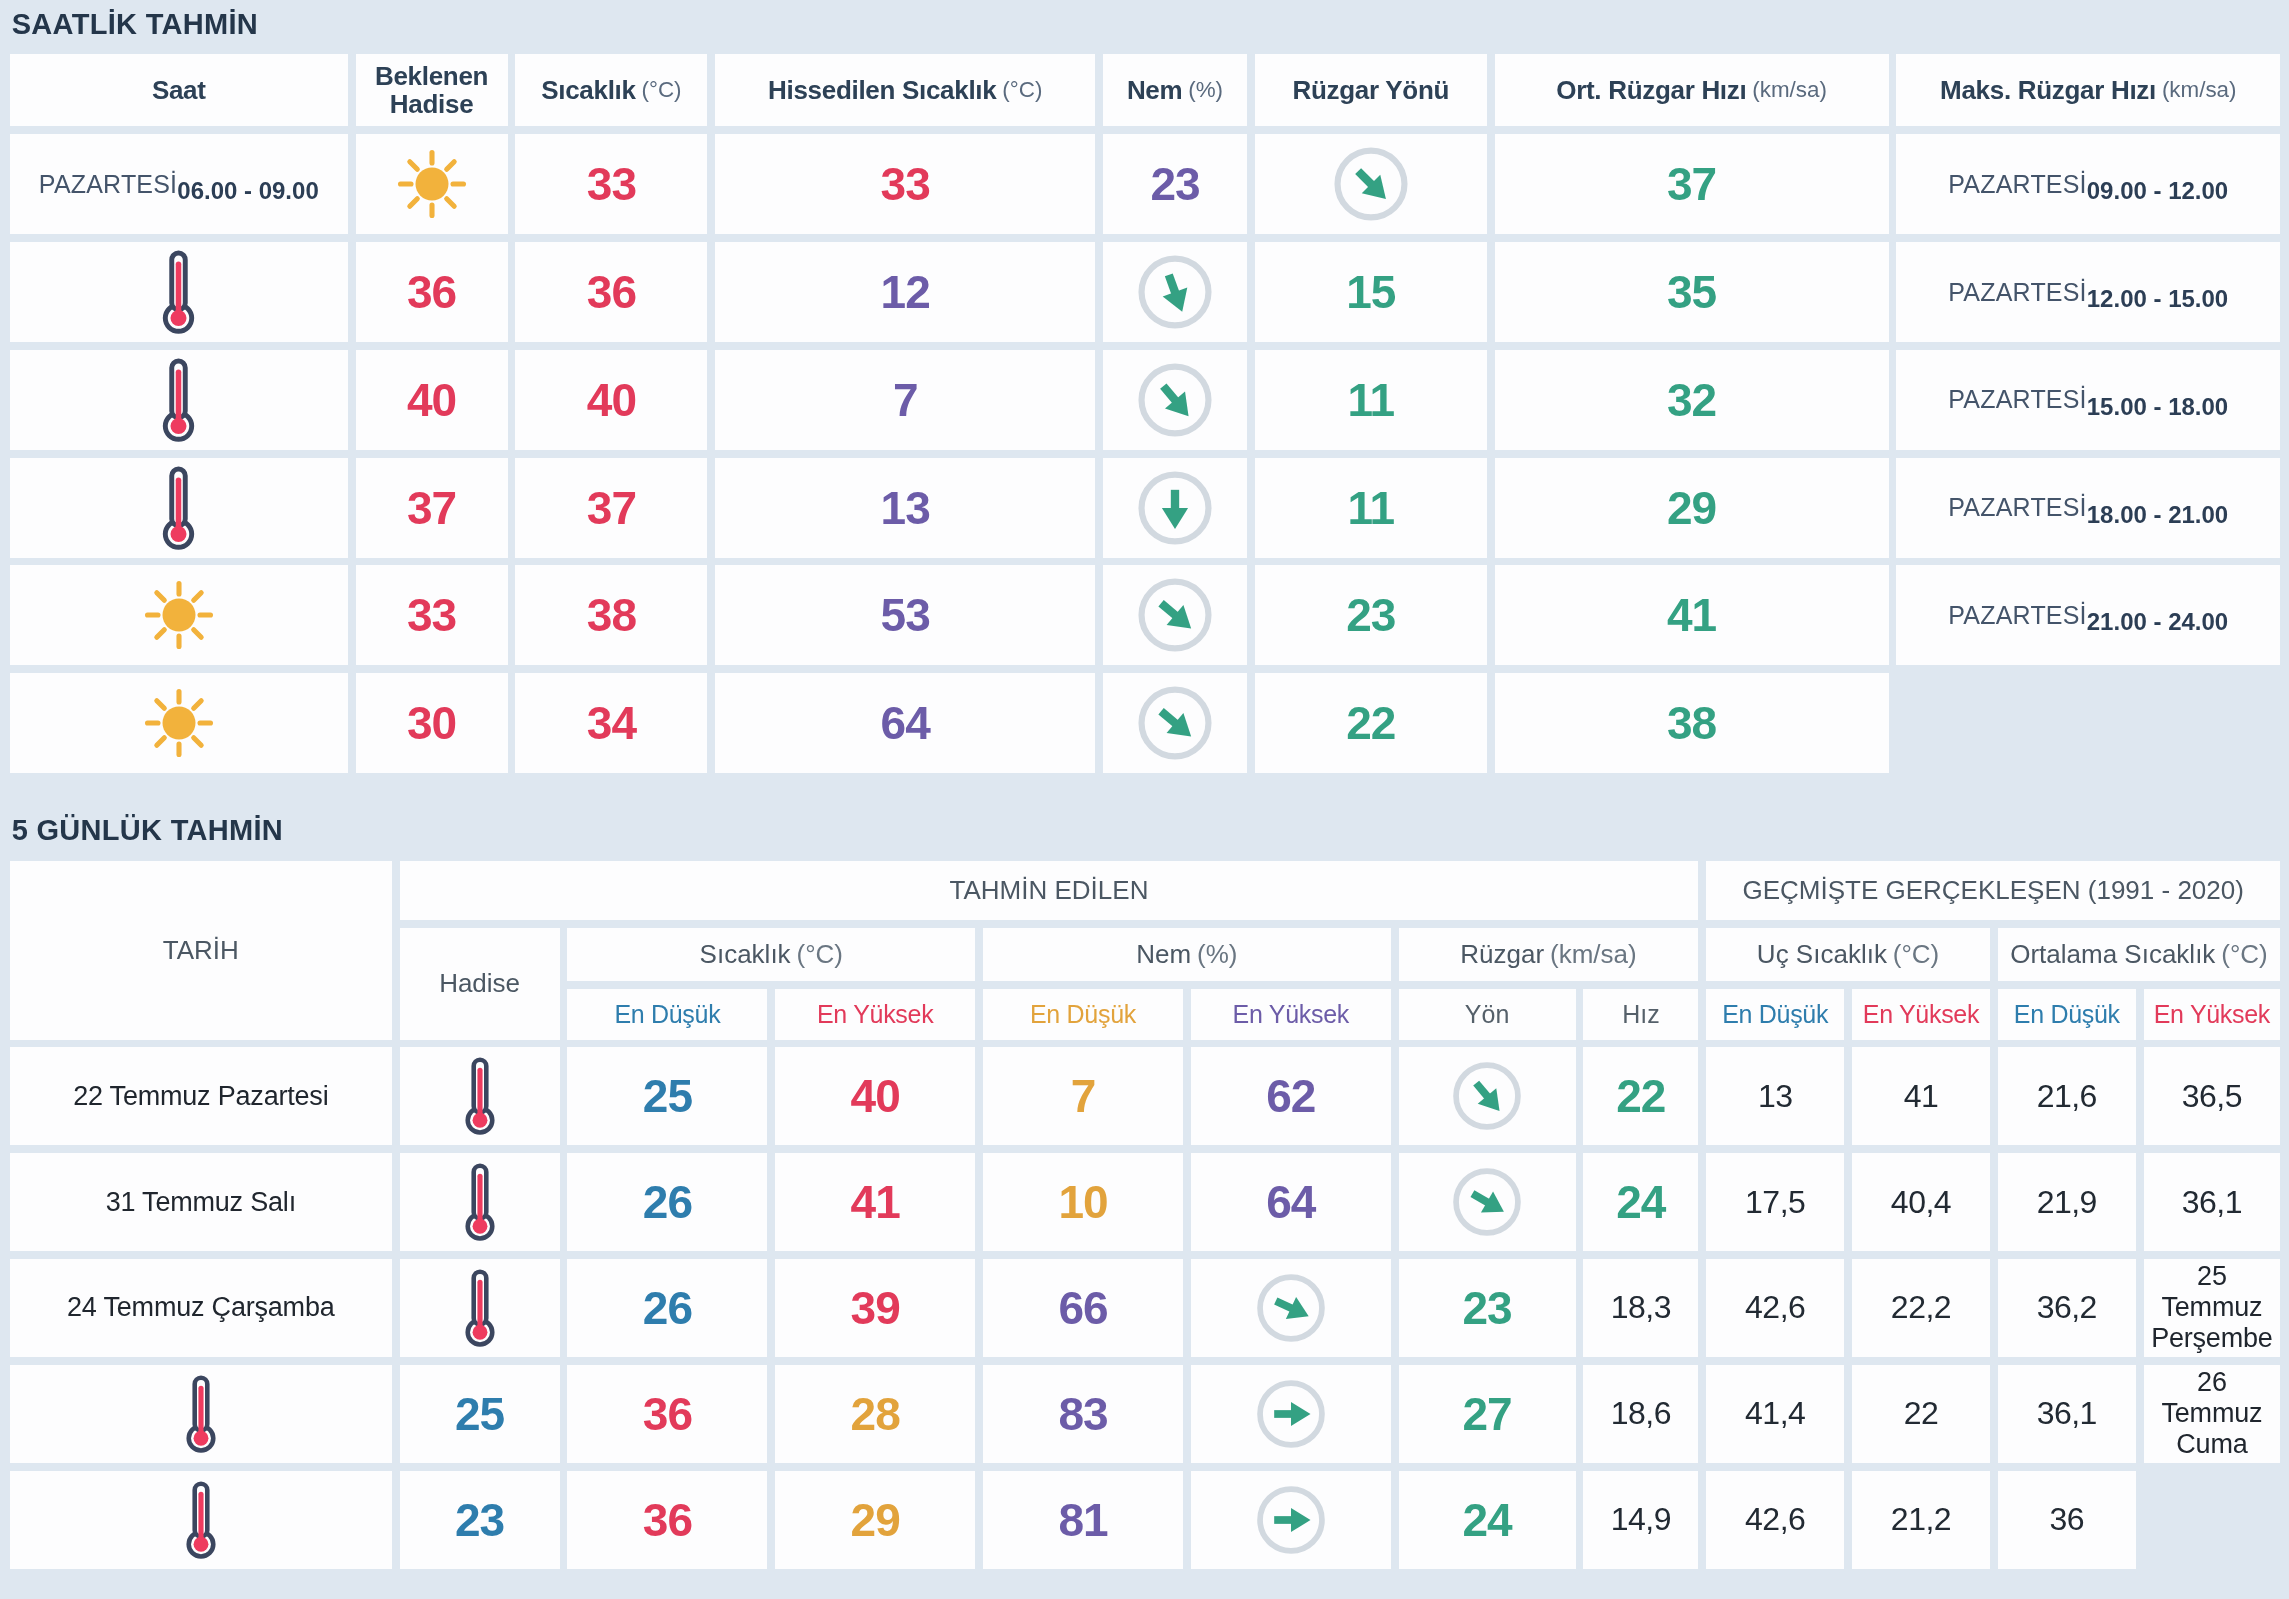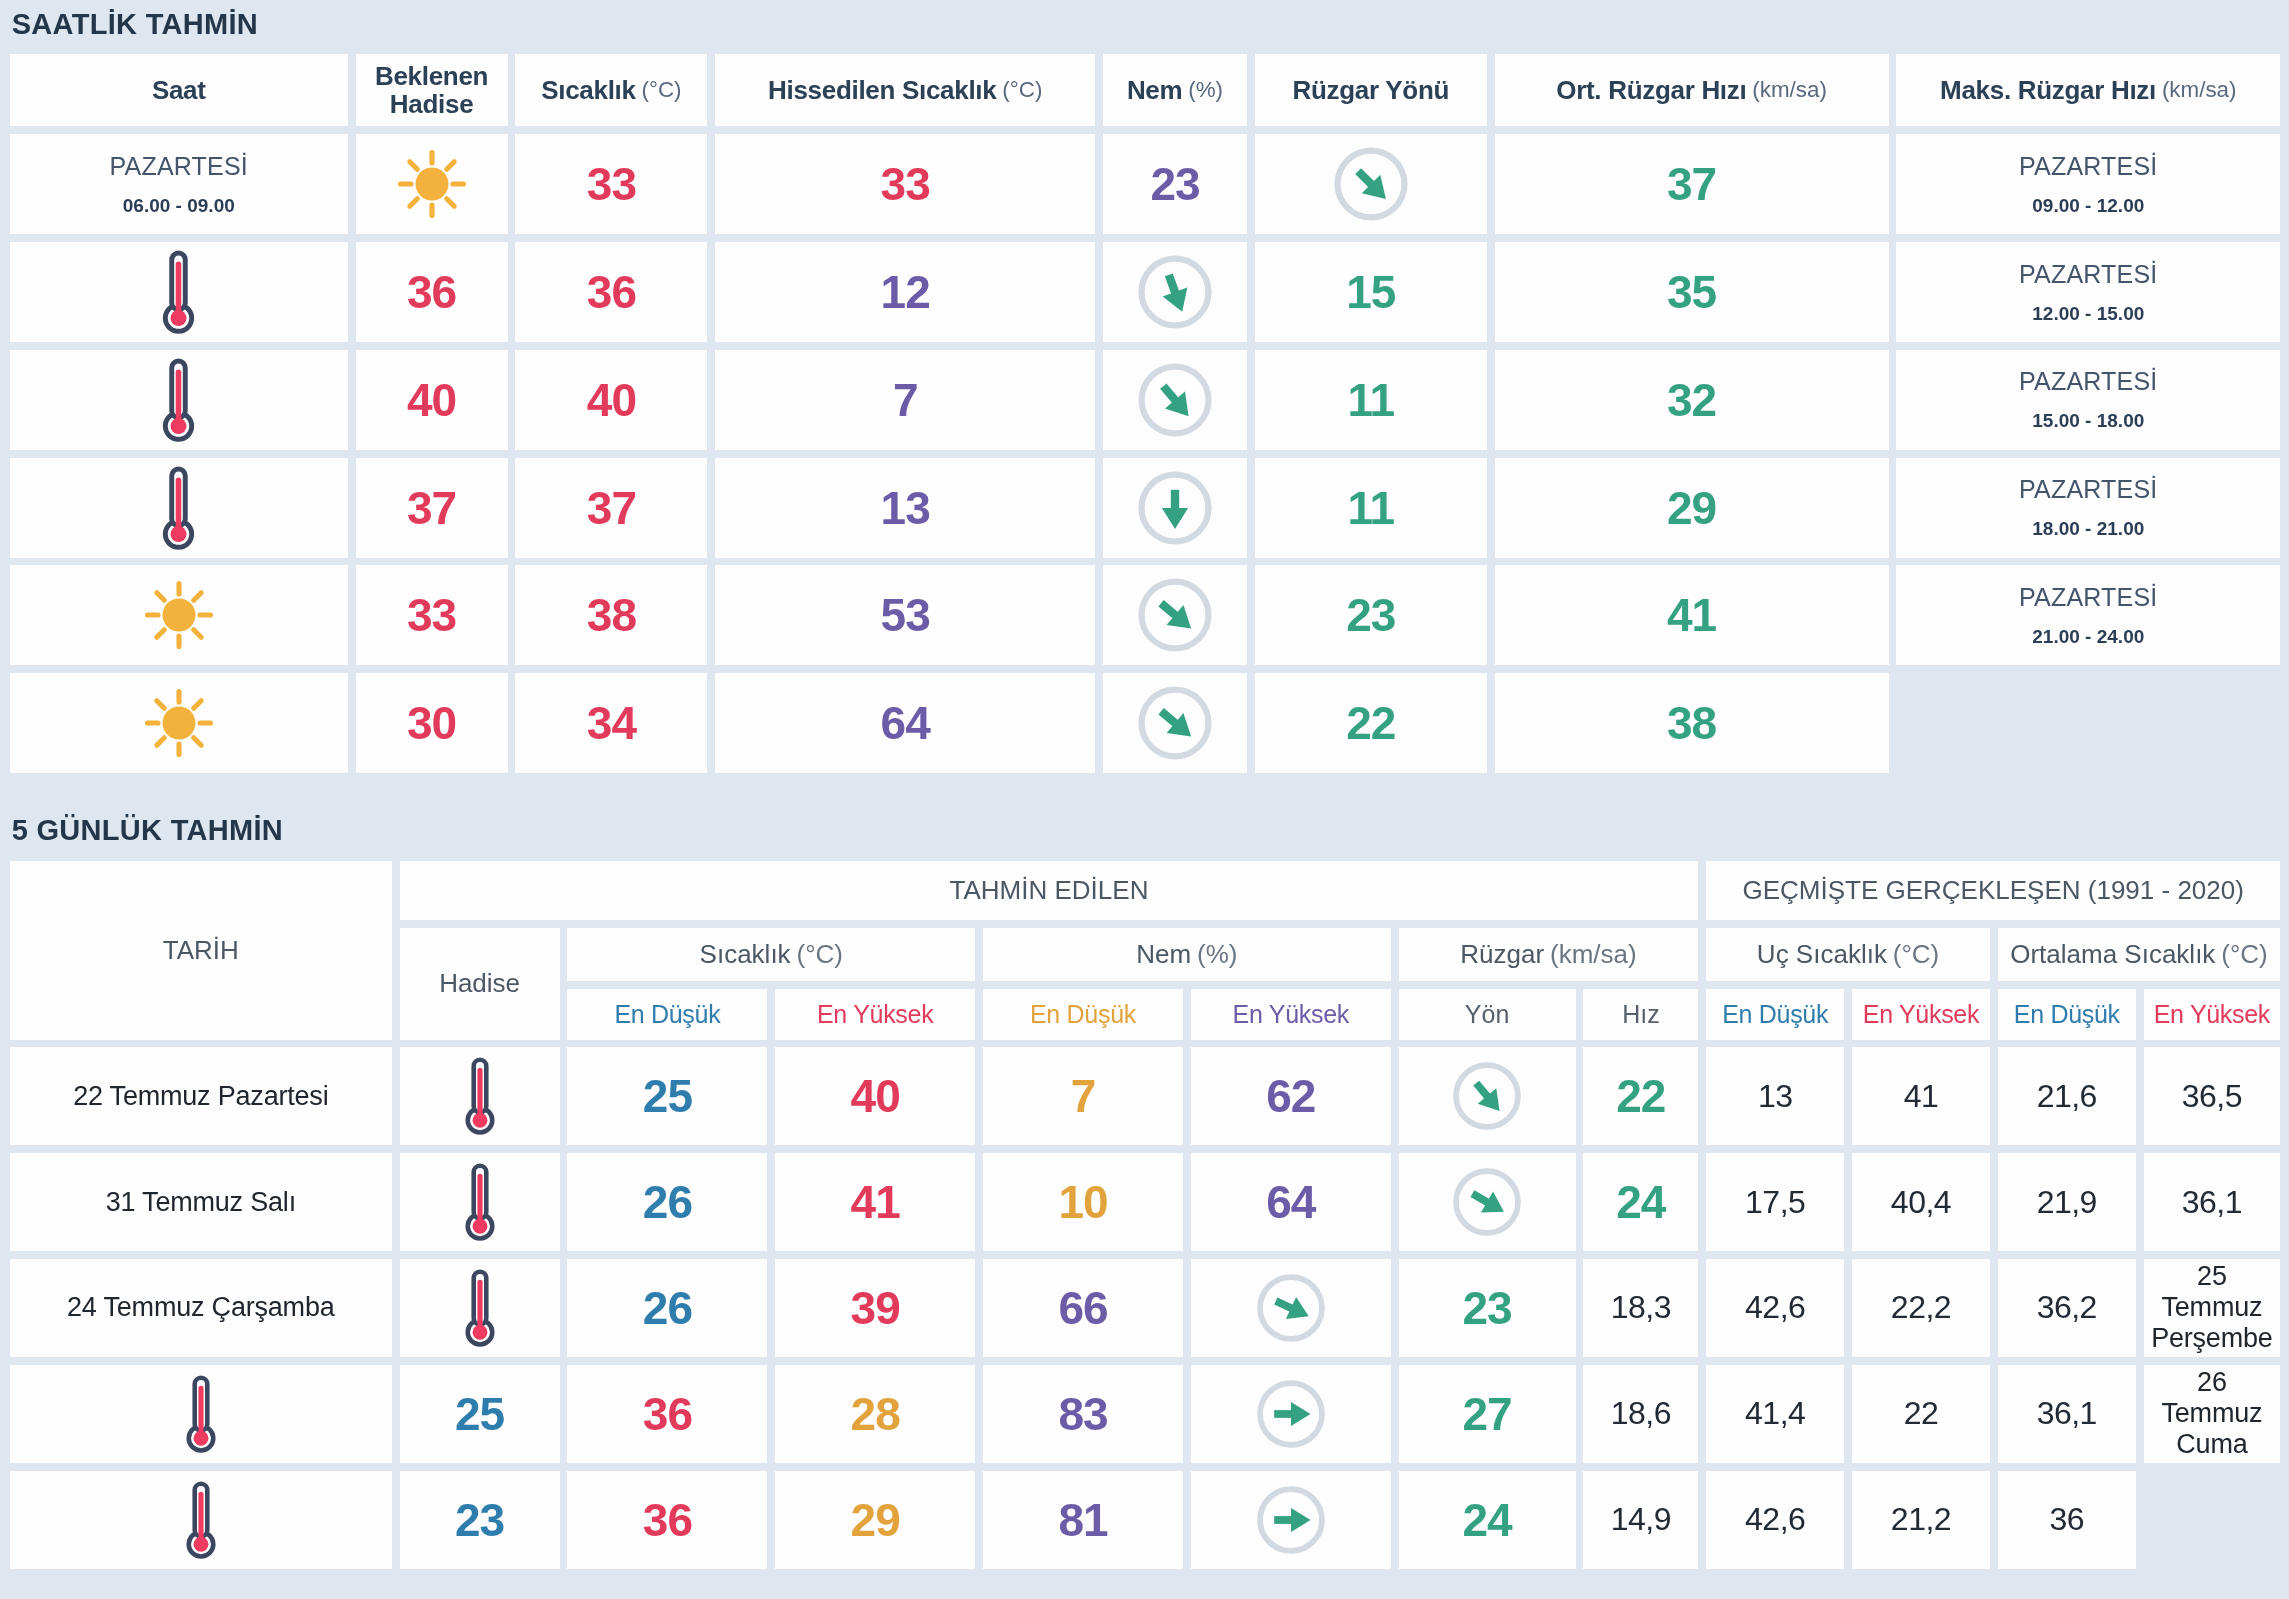--- a/index.html
+++ b/index.html
@@ -25,23 +25,23 @@
   .hcell .unit{font-size:22.4px;font-weight:400;color:#5a6a7e;margin-left:5.9px;}
   .hcell.wrap .lbl{display:block;max-width:127px;}
   .g-lbl{font-size:26px;font-weight:400;color:#4b5763;}
   .g-lbl .unit{color:#6a7682;}
   .sub{font-size:25px;font-weight:400;letter-spacing:-0.3px;}
   .sub-gray{font-size:25px;font-weight:400;color:#55606a;}
   .c-blue{color:#2e7dad;} .c-red{color:#e23a5a;} .c-orange{color:#e2a33c;}
   .c-purple{color:#6c5ca8;} .c-teal{color:#34a183;}
   .big{font-size:46px;font-weight:600;letter-spacing:-1px;}
   .hist{font-size:32px;font-weight:400;color:#222a33;letter-spacing:-0.5px;}
-  .daycell{flex-direction:column;}
+  .daycell{flex-direction:row;}
   .dayline{font-size:25px;color:#44546a;letter-spacing:0.2px;}
-  .timeline{font-size:19px;font-weight:700;color:#2c3e55;margin-top:14px;}
+  .timeline{font-size:24px;font-weight:700;color:#2c3e55;margin-top:14px;}
   .datecell{font-size:27px;color:#20262e;letter-spacing:-0.2px;}
   
   .sp-tarih{grid-column:1;grid-row:1 / span 3;}
   .sp-tahmin{grid-column:2 / span 7;grid-row:1;}
   .sp-gecmis{grid-column:9 / span 4;grid-row:1;}
   .sp-hadise{grid-column:2;grid-row:2 / span 2;}
   .sp2{grid-row:2;}
   .sp-temp{grid-column:3 / span 2;}
   .sp-nem{grid-column:5 / span 2;}
   .sp-ruzgar{grid-column:7 / span 2;}

